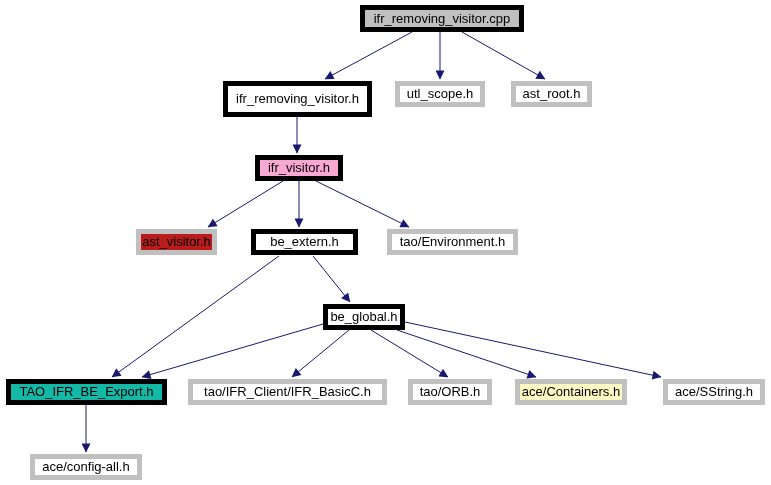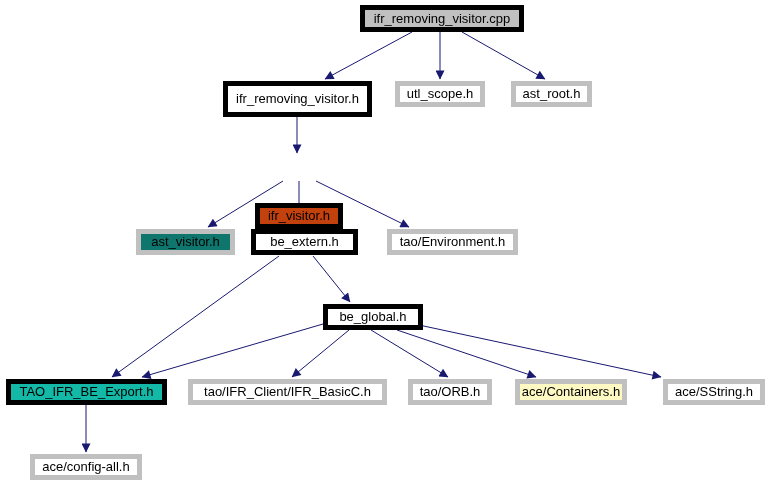--- a/index.html
+++ b/index.html
@@ -77,33 +77,33 @@
     </div>
   <div class="node" style="left: 223px; top: 81px; width: 149px; height: 36px; background: rgb(255, 255, 255); border-color: rgb(0, 0, 0);">
       <span>ifr_removing_visitor.h</span>
     </div>
   <div class="node" style="left: 395px; top: 81px; width: 90px; height: 26px; background: rgb(255, 255, 255); border-color: rgb(192, 192, 192); justify-content: center;">
       <span>utl_scope.h</span>
     </div>
   <div class="node" style="left: 511px; top: 81px; width: 81px; height: 26px; background: rgb(255, 255, 255); border-color: rgb(192, 192, 192);">
       <span>ast_root.h</span>
     </div>
-  <div class="node" style="left: 255px; top: 155px; width: 88px; height: 26px; background: #c2410c; border-color: rgb(0, 0, 0); margin-top: 48px;">
+  <div class="node" style="left: 255px; top: 155px; width: 88px; height: 26px; background: #f9a8d4; border-color: rgb(0, 0, 0);">
       <span>ifr_visitor.h</span>
     </div>
-  <div class="node" style="left: 136px; top: 229px; width: 99px; height: 26px; background: #0f766e; border-color: rgb(192, 192, 192);">
+  <div class="node" style="left: 136px; top: 229px; width: 81px; height: 26px; background: #b91c1c; border-color: rgb(192, 192, 192);">
       <span>ast_visitor.h</span>
     </div>
   <div class="node" style="left: 251px; top: 229px; width: 107px; height: 26px; background: rgb(255, 255, 255); border-color: rgb(0, 0, 0);">
       <span>be_extern.h</span>
     </div>
   <div class="node" style="left: 367px; top: 229px; width: 131px; height: 26px; background: rgb(255, 255, 255); border-color: rgb(192, 192, 192); margin-left: 20px;">
       <span>tao/Environment.h</span>
     </div>
-  <div class="node" style="left: 323px; top: 304px; width: 100px; height: 26px; background: rgb(255, 255, 255); border-color: rgb(0, 0, 0);">
+  <div class="node" style="left: 323px; top: 304px; width: 82px; height: 26px; background: rgb(255, 255, 255); border-color: rgb(0, 0, 0);">
       <span>be_global.h</span>
     </div>
   <div class="node" style="left: 6px; top: 379px; width: 161px; height: 26px; background: #14b8a6; border-color: rgb(0, 0, 0);">
       <span>TAO_IFR_BE_Export.h</span>
     </div>
   <div class="node" style="left: 188px; top: 379px; width: 199px; height: 26px; background: rgb(255, 255, 255); border-color: rgb(192, 192, 192);">
       <span>tao/IFR_Client/IFR_BasicC.h</span>
     </div>
   <div class="node" style="left: 408px; top: 379px; width: 84px; height: 26px; background: rgb(255, 255, 255); border-color: rgb(192, 192, 192);">
       <span>tao/ORB.h</span>

